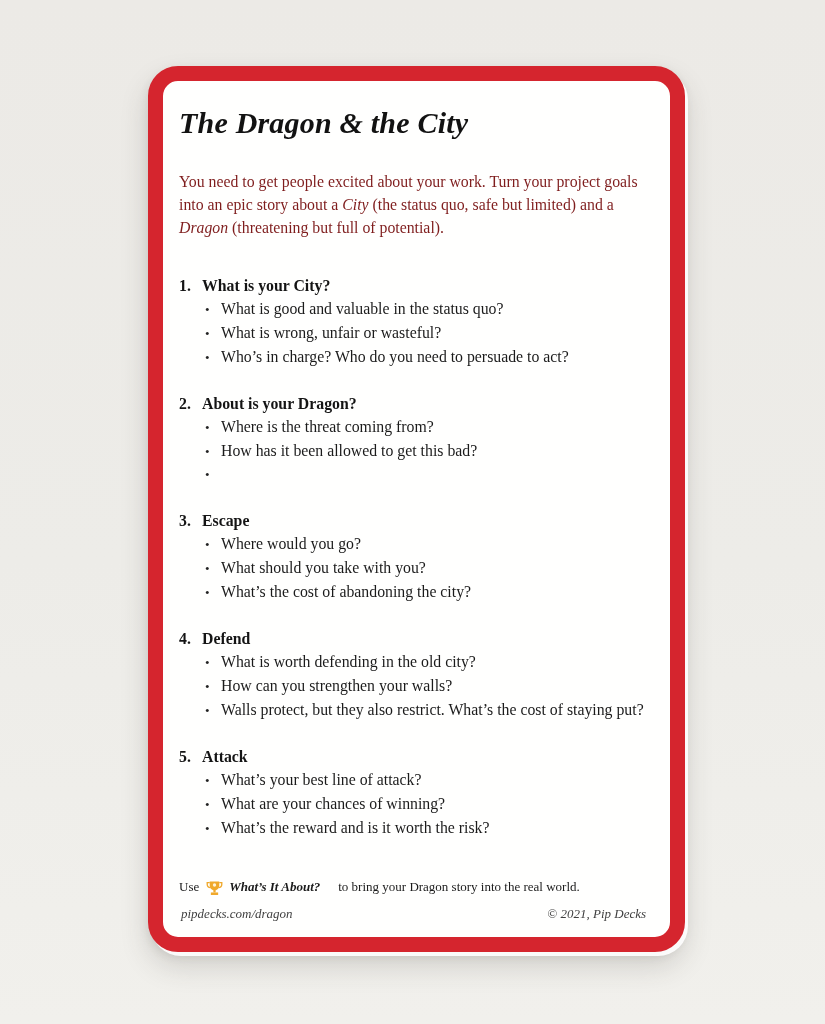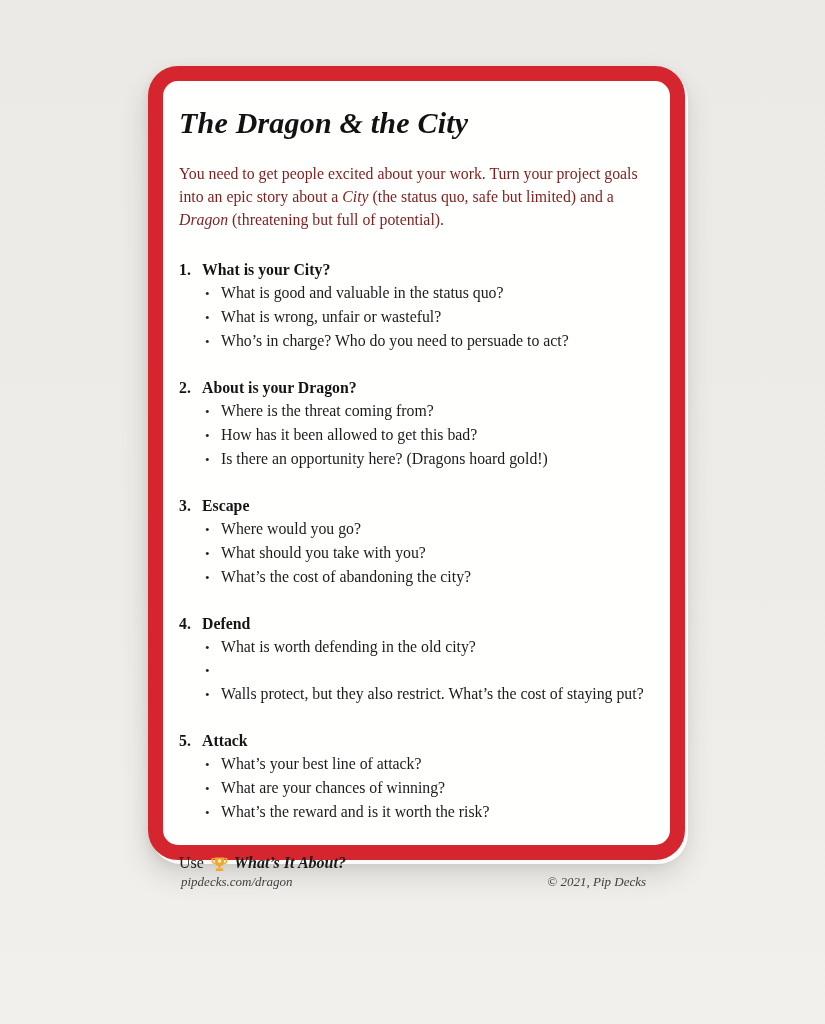--- a/index.html
+++ b/index.html
@@ -12,31 +12,32 @@
   }
   .stage {
     position: absolute;
     inset: 0;
   }
   .card {
     position: absolute;
     left: 148px;
     top: 66px;
     width: 537px;
-    height: 794px;
+    height: 886px;
     background: #fffffe;
     border: 15px solid #d5252e;
     border-radius: 30px;
     box-shadow:
       3px 4px 0 rgba(255,255,255,0.9),
       0 14px 28px rgba(60,55,50,0.18),
       0 4px 10px rgba(60,55,50,0.10);
     display: flex;
     flex-direction: column;
     padding: 25px 20px 16px 16px;
+    gap: 8px;
   }
   .card-title {
     font-size: 30px;
     font-weight: 700;
     font-style: italic;
     color: #121212;
     letter-spacing: 0.2px;
     line-height: 1.15;
   }
   .intro {
@@ -70,21 +71,21 @@
     white-space: nowrap;
   }
   .bullet .dot {
     flex: 0 0 16px;
     width: 16px;
     font-size: 13px;
     color: #222;
   }
   .cta {
     margin-top: 27px;
-    font-size: 16px;
+    font-size: 13px;
     line-height: 23px;
     color: #1b1b1b;
     display: flex;
     align-items: baseline;
     white-space: nowrap;
   }
   .cta .trophy {
     width: 19px;
     height: 19px;
     margin: 0 5px 0 6px;
@@ -147,21 +148,20 @@
         <div class="bullet">
             <span class="dot">•</span>
             <span>Where is the threat coming from?</span>
           </div>
         <div class="bullet">
             <span class="dot">•</span>
             <span>How has it been allowed to get this bad?</span>
           </div>
         <div class="bullet">
             <span class="dot">•</span>
-            <span>Is there an opportunity here? (Dragons hoard gold!)</span>
           </div>
       </div>
 
       <div class="section">
         <div class="section-heading">
           <span class="num">3.</span>
           <span>Escape</span>
         </div>
         <div class="bullet">
             <span class="dot">•</span>
@@ -181,20 +181,21 @@
         <div class="section-heading">
           <span class="num">4.</span>
           <span>Defend</span>
         </div>
         <div class="bullet">
             <span class="dot">•</span>
             <span>What is worth defending in the old city?</span>
           </div>
         <div class="bullet">
             <span class="dot">•</span>
+            <span>How can you strengthen your walls?</span>
           </div>
         <div class="bullet">
             <span class="dot">•</span>
             <span>Walls protect, but they also restrict. What’s the cost of staying put?</span>
           </div>
       </div>
 
       <div class="section">
         <div class="section-heading">
           <span class="num">5.</span>
@@ -220,20 +221,21 @@
         <span>Use</span>
         <svg class="trophy" viewBox="0 0 24 24" aria-hidden="true">
           <path d="M6 3h12v5.5a6 6 0 0 1-12 0z" fill="#f0a92c"></path>
           <path d="M6 4.5H2.8v2a4.4 4.4 0 0 0 4.2 4.3" stroke="#f0a92c" stroke-width="1.7" fill="none"></path>
           <path d="M18 4.5h3.2v2A4.4 4.4 0 0 1 17 10.8" stroke="#f0a92c" stroke-width="1.7" fill="none"></path>
           <circle cx="12" cy="7.6" r="2.1" fill="#fdf3dd"></circle>
           <rect x="10.6" y="13.6" width="2.8" height="3.4" fill="#f0a92c"></rect>
           <path d="M7.4 17h9.2v3.2H7.4z" fill="#f0a92c"></path>
         </svg>
         <strong class="cta-link">What’s It About?</strong>
+        <span>to bring your Dragon story into the real world.</span>
       </p>
 
     <div class="card-footer">
       <span class="url">pipdecks.com/dragon</span>
       <span class="copyright">© 2021, Pip Decks</span>
     </div>
 
   </div>
 </div>
 

